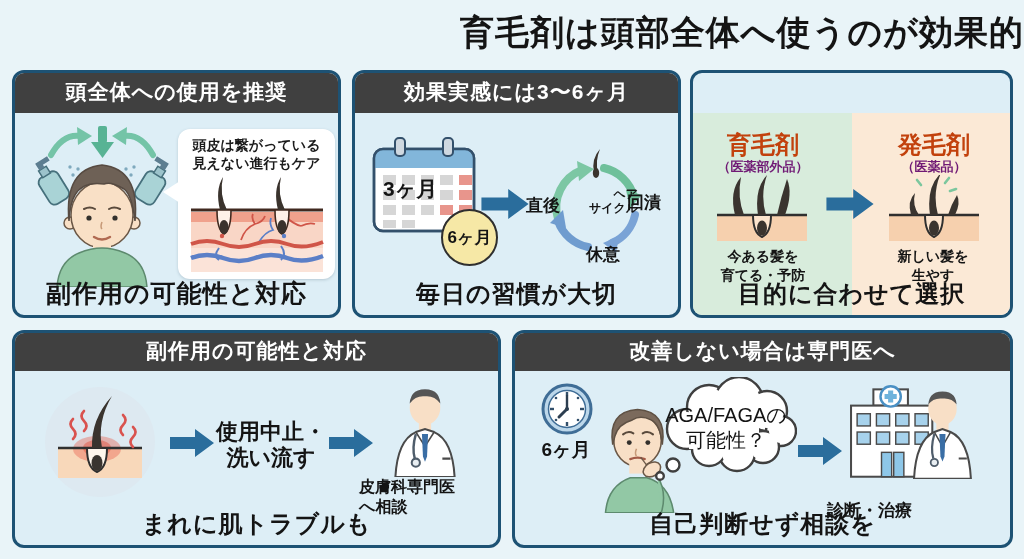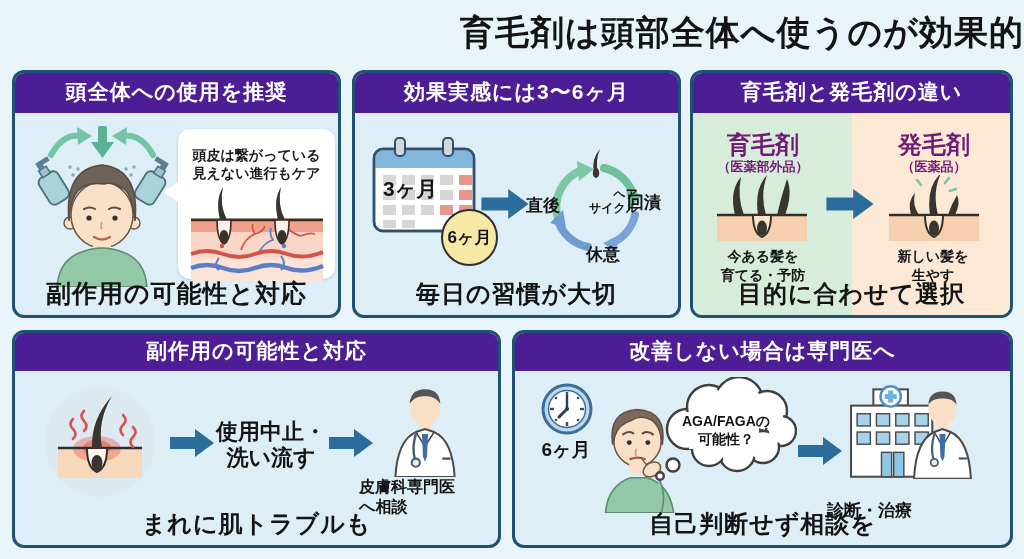--- a/index.html
+++ b/index.html
@@ -4,69 +4,69 @@
 <style>
   * { margin:0; padding:0; box-sizing:border-box; }
   body { font-family:"Liberation Sans","DejaVu Sans",sans-serif; background:#cfe3ec; }
   #stage { position:relative; width:1024px; height:559px; background:#e9f4f8; overflow:hidden; }
 
   .title { position:absolute; left:0; top:10px; width:1024px; text-align:right;
            font-size:34px; font-weight:900; color:#141414; letter-spacing:1px; }
 
   .panel { position:absolute; background:#ddeef6; border:3px solid #1d5274;
            border-radius:12px; overflow:hidden; }
-  .panel-header { position:absolute; left:0; top:0; right:0; height:40px; background:#4c1d95;
+  .panel-header { position:absolute; left:0; top:0; right:0; height:40px; background:#404040;
                   color:#ffffff; font-size:21px; font-weight:800; text-align:center;
                   line-height:38px; letter-spacing:1px; }
   .row2 .panel-header { height:38px; line-height:36px; }
 
   #p1 { left:12px;  top:70px;  width:329px; height:248px; }
   #p2 { left:352px; top:70px;  width:329px; height:248px; }
   #p3 { left:690px; top:70px;  width:323px; height:248px; }
   #p4 { left:12px;  top:330px; width:489px; height:218px; }
   #p5 { left:512px; top:330px; width:501px; height:218px; }
 
   .abs { position:absolute; }
   .footer-note { position:absolute; left:0; right:0; bottom:5px; text-align:center;
                  font-size:24px; font-weight:900; color:#141414; letter-spacing:1px; }
 
   
   .bubble { position:absolute; left:163px; top:56px; width:157px; height:150px; background:#fff;
             border-radius:12px; box-shadow:0 1px 3px rgba(60,90,110,.25); }
   .bubble:before { content:""; position:absolute; left:-15px; top:52px; width:0; height:0;
                    border-top:11px solid transparent; border-bottom:11px solid transparent;
                    border-right:17px solid #fff; }
-  .bubble-text { padding-top:17px; text-align:center; font-size:14px; font-weight:800;
+  .bubble-text { padding-top:7px; text-align:center; font-size:14px; font-weight:800;
                  line-height:1.3; color:#1a1a1a; }
 
   
   .cal-label { position:absolute; left:28px; top:102px; font-size:21px; font-weight:900; color:#141414; }
   .badge-circle { position:absolute; left:86px; top:136px; width:57px; height:57px; border-radius:50%;
                   background:#f6e8a6; border:2.5px solid #2f2f2f; text-align:center; line-height:53px;
                   font-size:17px; font-weight:900; color:#141414; }
   .cycle-label { position:absolute; font-size:17px; font-weight:900; color:#141414; }
   .cycle-center { position:absolute; left:199px; top:114px; width:84px; text-align:right;
                   font-size:12px; font-weight:900; line-height:1.2; color:#141414; }
 
   
   .half-bg { position:absolute; top:40px; bottom:0; }
   .half-bg.left { left:0; width:50%; background:#d8ecdc; }
   .half-bg.right { right:0; width:50%; background:#fbe9d6; }
-  .col-title { position:absolute; width:130px; text-align:center; font-size:24px; font-weight:900; color:#701a75; }
+  .col-title { position:absolute; width:130px; text-align:center; font-size:24px; font-weight:900; color:#c2410c; }
   .col-sub   { position:absolute; width:150px; text-align:center; font-size:13px; font-weight:800; color:#701a75; }
   .col-cap   { position:absolute; width:140px; text-align:center; font-size:14px; font-weight:800;
                line-height:1.35; color:#141414; }
 
   
   .action-text { position:absolute; left:194px; top:86px; width:124px; text-align:center;
                  font-size:22px; font-weight:900; line-height:1.2; color:#141414; }
   .icon-cap { position:absolute; text-align:left; font-weight:900; color:#141414; }
 
-  .thought-text { position:absolute; left:150px; top:80px; width:122px; text-align:center;
-                  font-size:14px; font-weight:700; line-height:1.25; color:#141414; }
+  .thought-text { position:absolute; left:150px; top:70px; width:122px; text-align:center;
+                  font-size:20px; font-weight:400; line-height:1.25; color:#141414; }
   .clock-label { position:absolute; left:18px; top:104px; width:66px; text-align:center;
                  font-size:19px; font-weight:900; color:#141414; }
 
   .watermark { position:absolute; left:420px; top:256px; font-size:38px; font-weight:400;
                color:rgba(125,140,152,.55); letter-spacing:2px; z-index:40; }
 </style>
 </head>
 <body>
 
 <div id="stage">
@@ -220,21 +220,20 @@
       <span>ヘア</span><br>
       <span>サイクル</span>
     </div>
 
     <div class="footer-note">毎日の習慣が大切</div>
   </div>
 
   <div id="p3" class="panel">
     <div class="half-bg left"></div>
     <div class="half-bg right"></div>
-    <div class="panel-header">育毛剤と発毛剤の違い</div>
 
     <div class="col-title" style="left:5px;top:56px;">育毛剤</div>
     <div class="col-sub" style="left:-5px;top:85px;">（医薬部外品）</div>
 
     <svg class="abs" style="left:22px;top:102px;" width="94" height="66" viewBox="0 0 94 66">
       <rect x="2" y="40" width="90" height="26" fill="#f6d0ae"></rect>
       <path d="M 2 40 L 92 40" stroke="#2f2f2f" stroke-width="2.4"></path>
       <path d="M 20 40 Q 14 16 26 2 Q 22 22 29 40 Z" fill="#3a342f"></path>
       <path d="M 70 40 Q 78 18 72 4 Q 66 22 62 40 Z" fill="#3a342f"></path>
       <path d="M 38 40 Q 38 58 47 62 Q 56 58 56 40 Z" fill="#fce4cd" stroke="#2f2f2f" stroke-width="2"></path>

